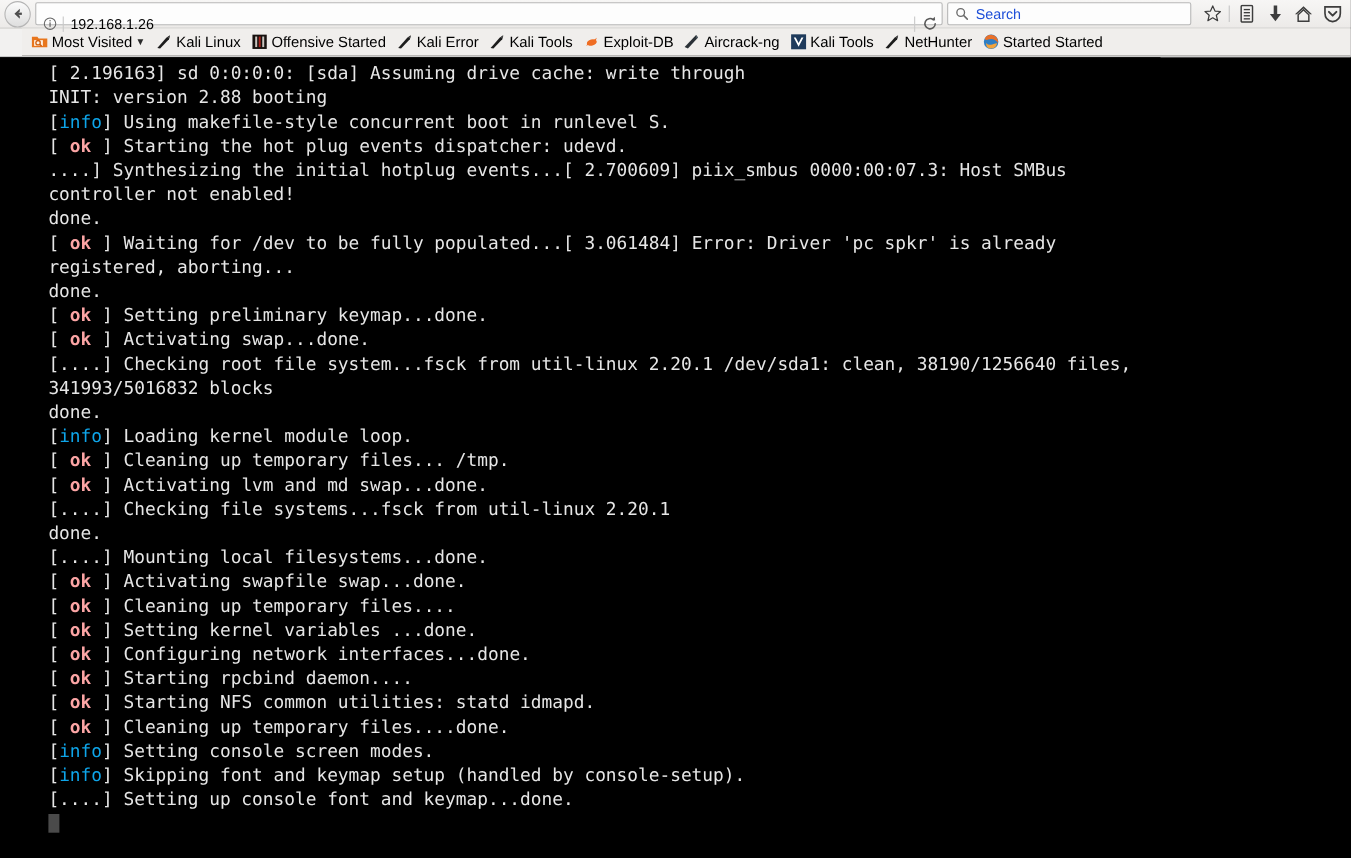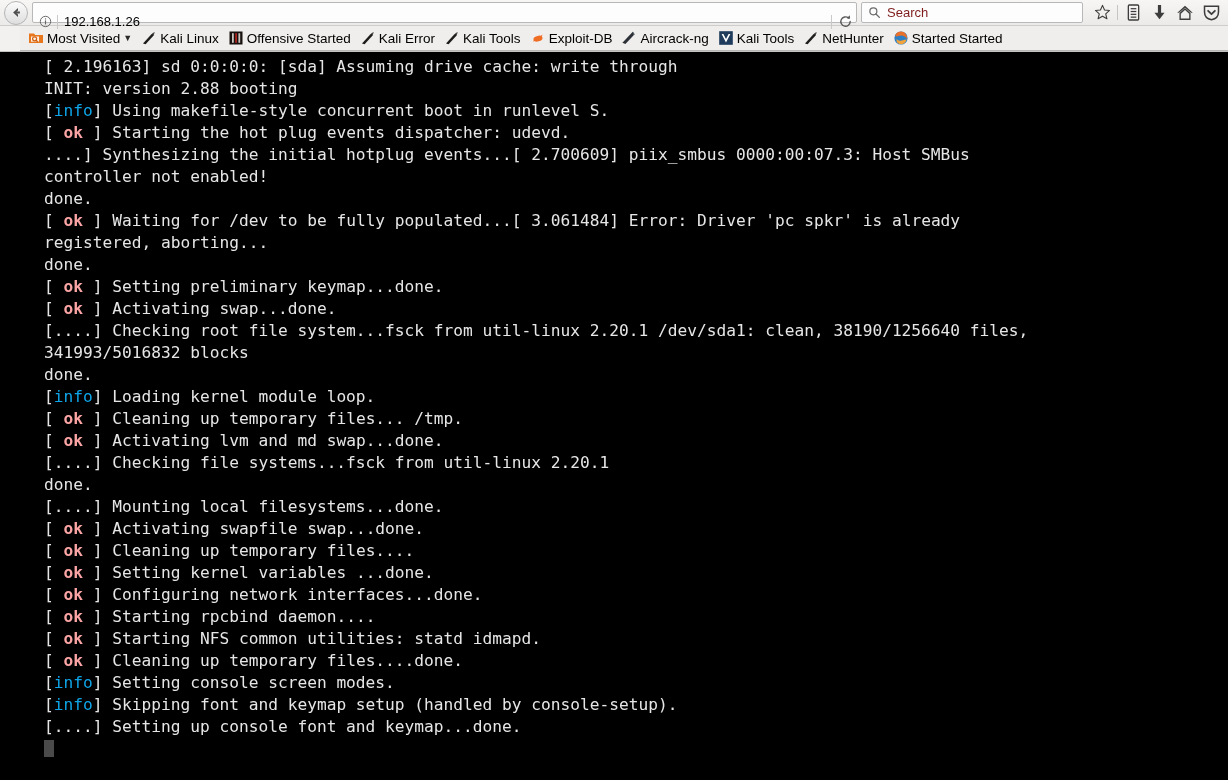--- a/index.html
+++ b/index.html
@@ -100,21 +100,21 @@
     display: flex;
     align-items: center;
     padding: 0 4px;
     box-sizing: border-box;
     flex: 0 0 auto;
     margin-right: 6px;
   }
   .search-icon-wrap { width: 16px; height: 16px; display:flex; align-items:center; justify-content:center; flex:0 0 auto;}
   .search-placeholder {
     font-size: 13px;
-    color: #7f1d1d;
+    color: #1d4ed8;
     margin-left: 5px;
     line-height: 19px;
   }
 
   .tool-icons { display: flex; align-items: center; flex: 0 0 auto; }
   .tool-btn {
     width: 26px; height: 22px;
     display: flex; align-items: center; justify-content: center;
   }
   .tool-sep { width:1px; height:15px; background:#c5c5c5; margin:0 2px; }

